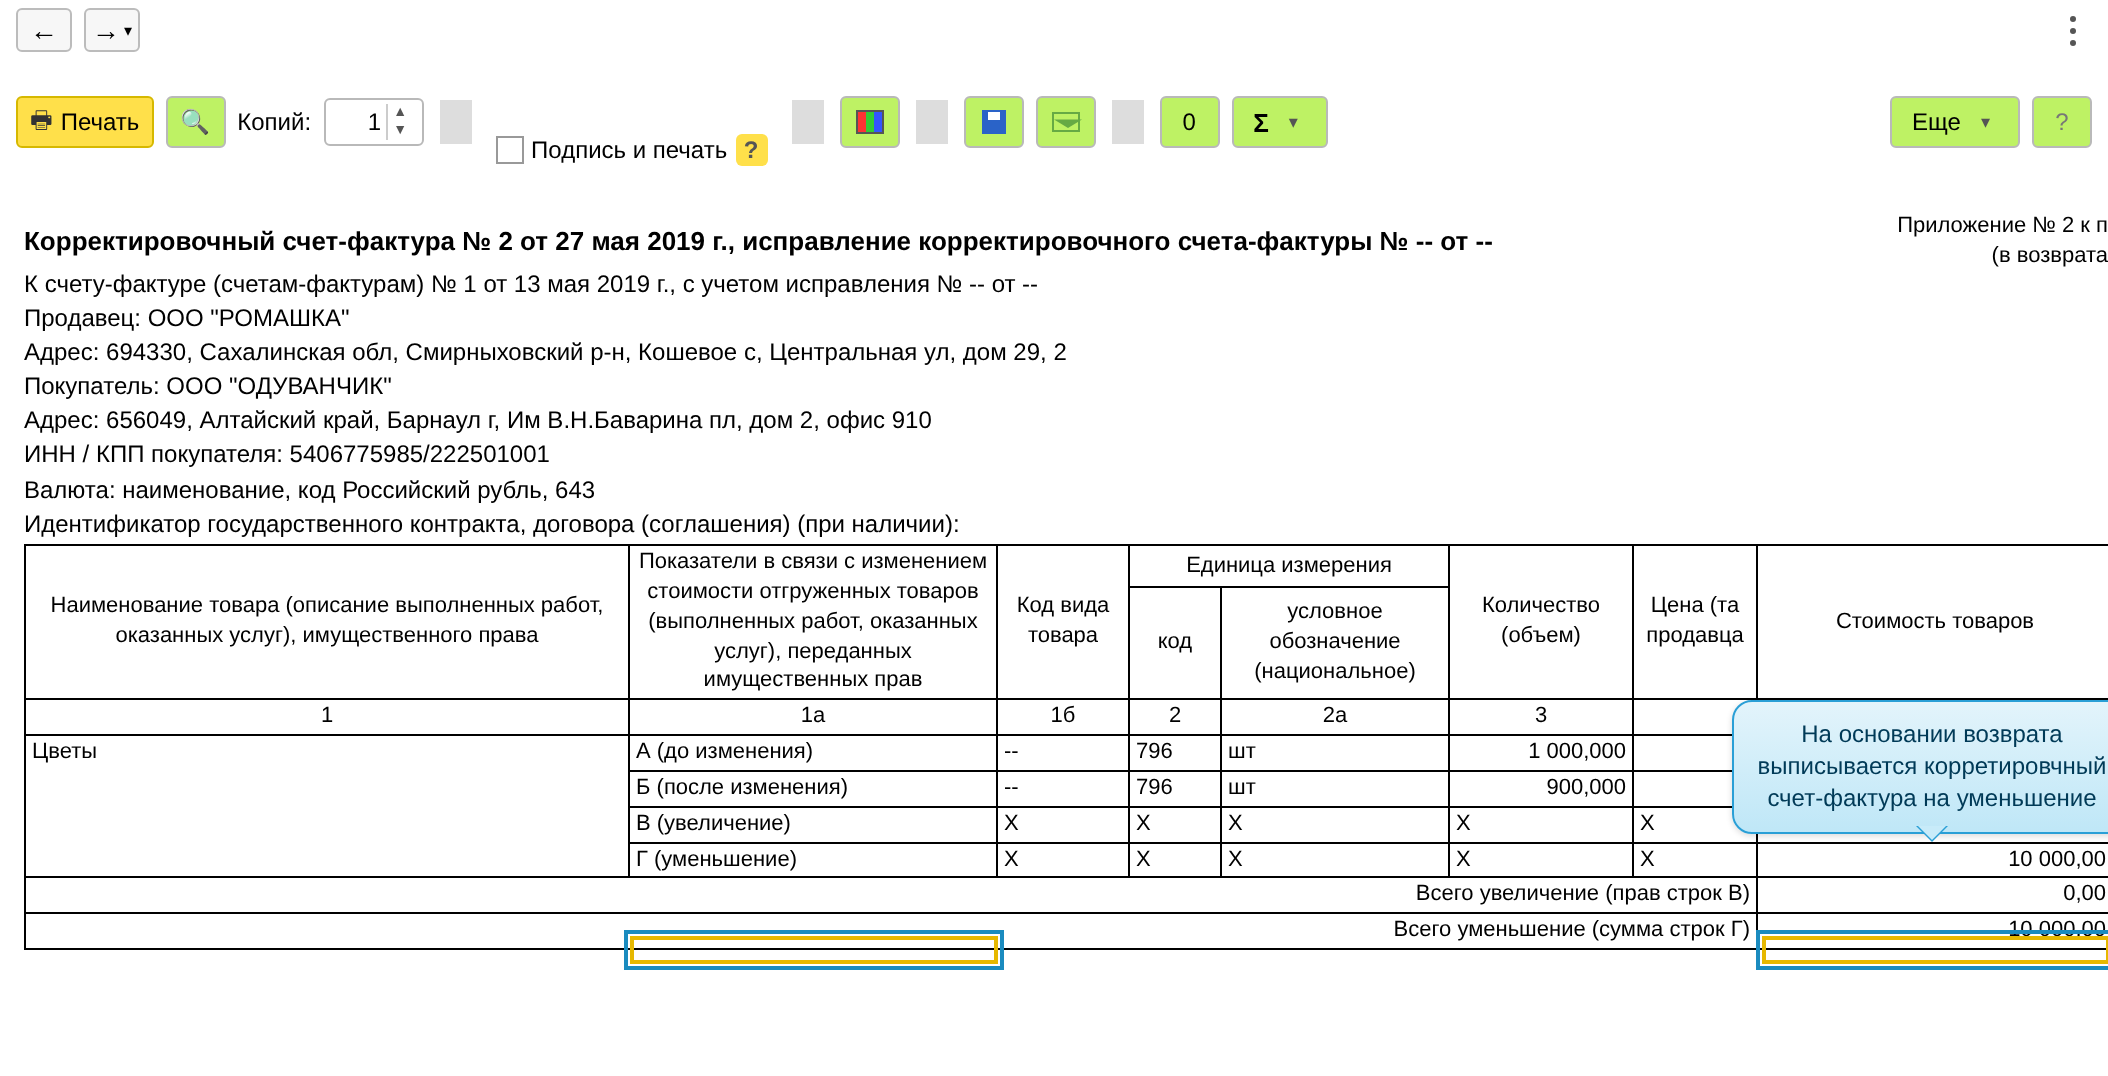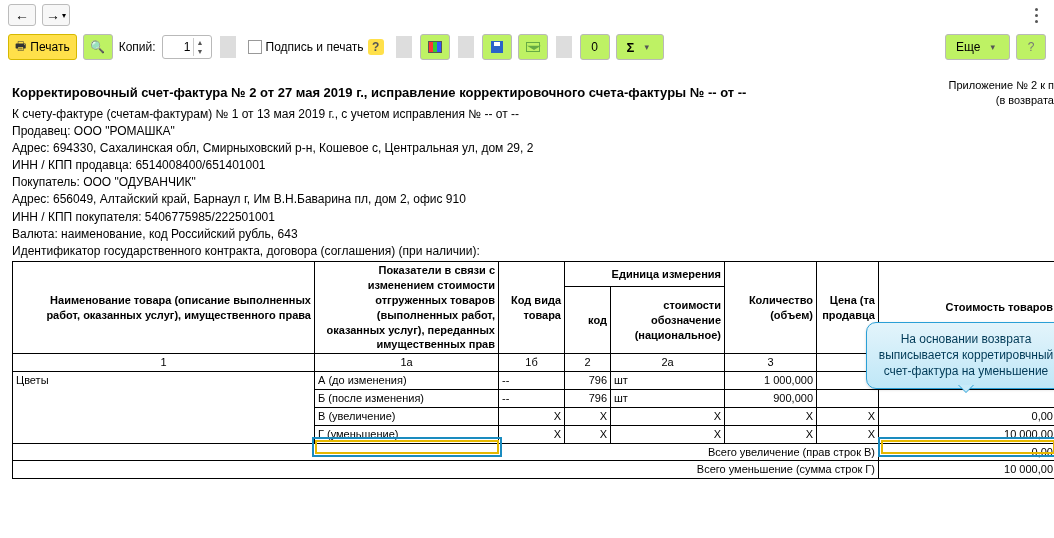--- a/index.html
+++ b/index.html
@@ -73,21 +73,21 @@
   .spinner input {
     width: 30px; border:none; text-align:right; font-size:12px; padding:0 2px;
   }
   .spinner .spin-btns { display:flex; flex-direction:column; }
   .spinner .spin-btns span {
     font-size:7px; line-height:9px; width:14px; text-align:center; cursor:pointer; color:#555;
     border-left:1px solid #ccc;
   }
   .checkbox { width:14px; height:14px; border:1px solid #999; background:#fff; }
   .label { font-size:12px; }
-  .sigprint { display:flex; align-items:center; gap:4px; padding:0 4px; height:26px; }
+  .sigprint { display:flex; align-items:center; gap:4px; padding:0 4px; height:26px;margin-top:28px; }
   .sigprint .q {
     width:16px; height:16px; border-radius:3px; background:#ffe04a;
     display:flex; align-items:center; justify-content:center; font-weight:bold; color:#555; font-size:12px;
   }
   .toolbar .sep { width:1px; height:22px; background:#ddd; margin:0 2px; }
 
   
   .doc-scroll {
     position: relative;
     margin: 0 0 0 8px;
@@ -115,23 +115,23 @@
     table-layout: fixed;
     width: 1044px;
   }
   table.invoice th, table.invoice td {
     border: 1px solid #000;
     font-size: 11px;
     padding: 1px 3px;
     vertical-align: middle;
     overflow: hidden;
   }
-  table.invoice th { font-weight: bold; text-align: right; }
+  table.invoice th { font-weight: normal; text-align: center; }
   td.num { text-align: right; }
-  td.ctr { text-align: right; }
+  td.ctr { text-align: left; }
   tr.hnum td { text-align:center; font-size:11px; }
   tr.total td { text-align:right; }
 
   
   .hl-outer {
     position:absolute;
     border:2px solid #1a8bbf;
     pointer-events:none;
   }
   .hl-inner {
@@ -252,21 +252,20 @@
   <div class="doc">
     <div class="appendix">
       <div>Приложение № 2 к п</div>
       <div>(в возврата</div>
     </div>
 
     <h2>Корректировочный счет-фактура № 2 от 27 мая 2019 г., исправление корректировочного счета-фактуры № -- от --</h2>
     <div class="info-line">К счету-фактуре (счетам-фактурам) № 1 от 13 мая 2019 г., с учетом исправления № -- от --</div>
     <div class="info-line">Продавец: ООО "РОМАШКА"</div>
     <div class="info-line">Адрес: 694330, Сахалинская обл, Смирныховский р-н, Кошевое с, Центральная ул, дом 29, 2</div>
-    <div class="info-line">ИНН / КПП продавца: 6514008400/651401001</div>
     <div class="info-line">Покупатель: ООО "ОДУВАНЧИК"</div>
     <div class="info-line">Адрес: 656049, Алтайский край, Барнаул г, Им В.Н.Баварина пл, дом 2, офис 910</div>
     <div class="info-line">ИНН / КПП покупателя: 5406775985/222501001</div>
     <div class="info-line">Валюта: наименование, код Российский рубль, 643</div>
     <div class="info-line">Идентификатор государственного контракта, договора (соглашения) (при наличии):</div>
 
     <table class="invoice">
       <colgroup>
         <col style="width:302px">
           <col style="width:184px">
@@ -282,21 +281,21 @@
         <th rowspan="2">Наименование товара (описание выполненных работ, оказанных услуг), имущественного права</th>
         <th rowspan="2">Показатели в связи с изменением стоимости отгруженных товаров (выполненных работ, оказанных услуг), переданных имущественных прав</th>
         <th rowspan="2">Код вида товара</th>
         <th colspan="2">Единица измерения</th>
         <th rowspan="2">Количество (объем)</th>
         <th rowspan="2">Цена (та продавца</th>
         <th rowspan="2">Стоимость товаров</th>
       </tr>
       <tr>
         <th>код</th>
-        <th>стоимости обозначение (национальное)</th>
+        <th>условное обозначение (национальное)</th>
       </tr>
       <tr class="hnum">
         <td>1</td>
             <td>1а</td>
             <td>1б</td>
         <td>2</td>
             <td>2а</td>
             <td>3</td>
         <td></td>
             <td></td>

